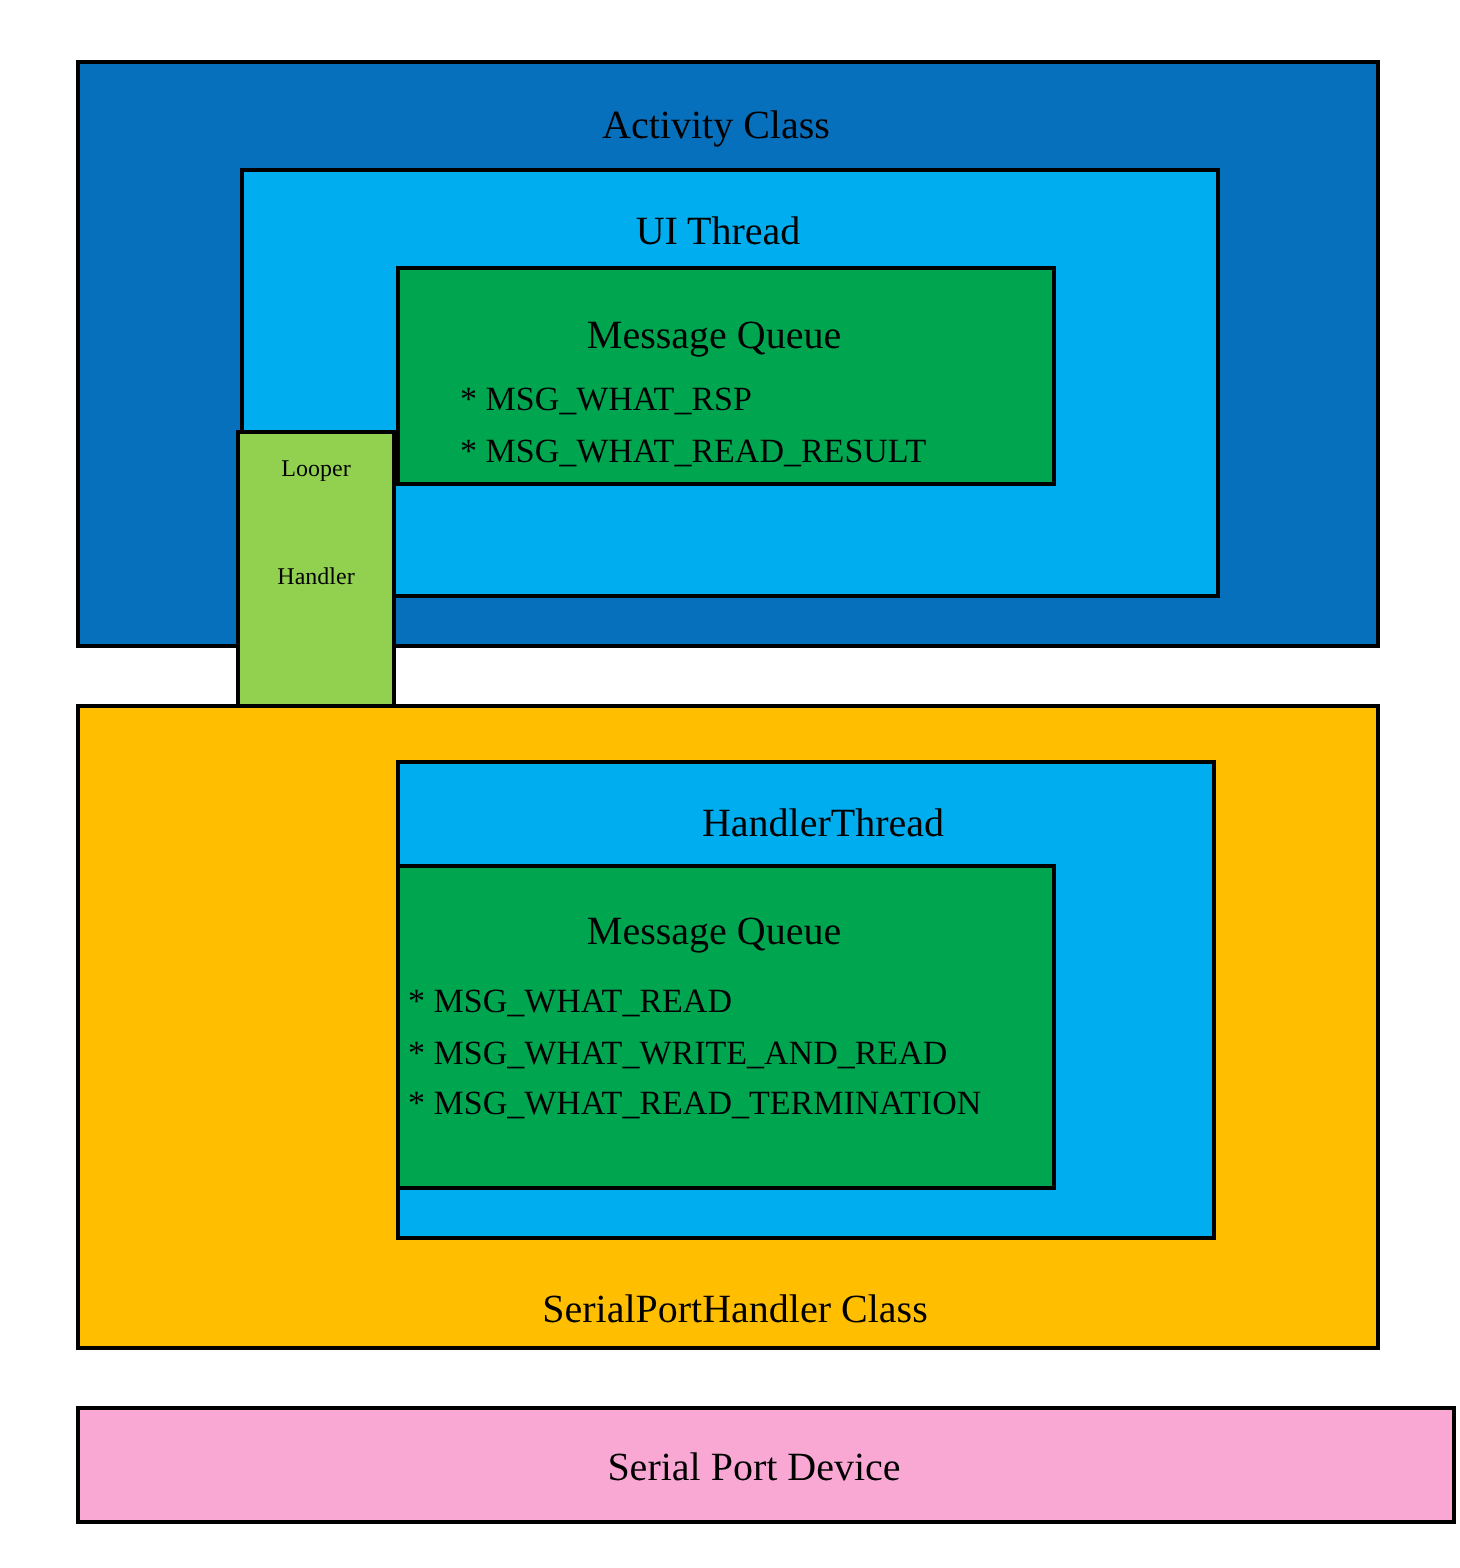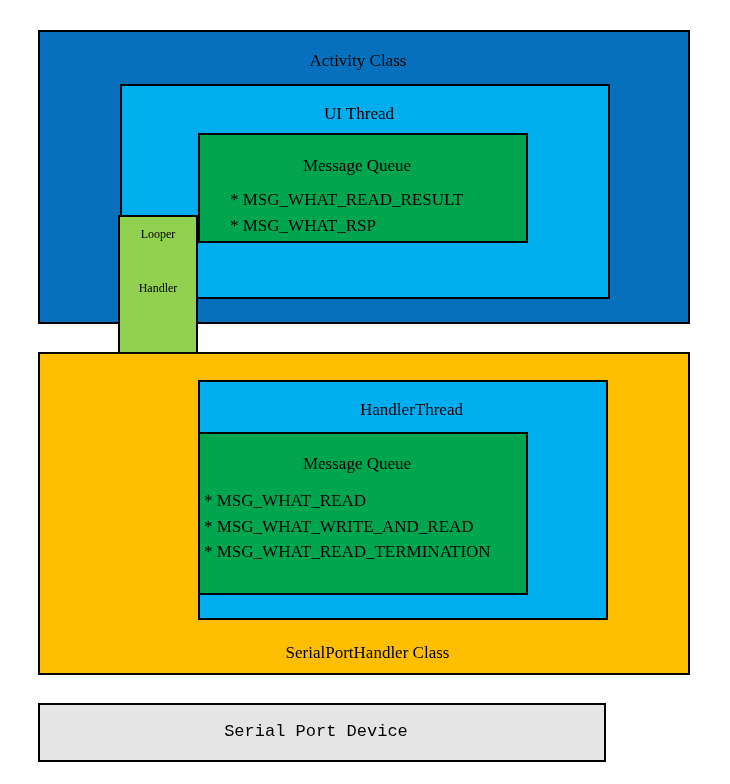--- a/index.html
+++ b/index.html
@@ -21,21 +21,21 @@
     position: absolute;
     box-sizing: border-box;
     border: 2px solid #000000;
   }
   .title {
     position: absolute;
     left: 0;
     right: 12px;
     text-align: center;
     color: #000000;
-    font-size: 17px;
+    font-size: 20px;
     line-height: 1.1;
     white-space: nowrap;
   }
   
   #activity-class {
     left: 38px;
     top: 30px;
     width: 652px;
     height: 294px;
     background: #0670BD;
@@ -124,45 +124,44 @@
     height: 163px;
     background: #00A550;
   }
   #mq-bottom-title { top: 21px; }
   #mq-bottom .mq-list { left: 4px; top: 54px; }
 
   
   #serial-port-device {
     left: 38px;
     top: 703px;
-    width: 568px;
+    width: 690px;
     height: 59px;
-    background: #e5e5e5;
-    font-family: Liberation Mono, monospace;
+    background: #f9a8d4;
   }
   #serial-port-device-title { top: 18px; }
 </style>
 </head>
 <body>
 
 <div id="canvas">
 
   <div class="box" id="activity-class">
     <div class="title" id="activity-class-title">Activity Class</div>
 
     <div class="box" id="ui-thread" style="left:80px; top:52px;">
       <div class="title" id="ui-thread-title">UI Thread</div>
     </div>
   </div>
 
   <div class="box" id="mq-top">
     <div class="title" id="mq-top-title">Message Queue</div>
     <div class="mq-list">
+      <div class="mq-item">* MSG_WHAT_RSP</div>
       <div class="mq-item">* MSG_WHAT_READ_RESULT</div>
-      <div class="mq-item">* MSG_WHAT_RSP</div>
     </div>
   </div>
 
   <div class="box" id="looper-handler-bar">
     <div class="lh-label" id="lh-looper-top">Looper</div>
     <div class="lh-label" id="lh-handler-top">Handler</div>
     <div class="lh-label" id="lh-handler-bot">Handler</div>
     <div class="lh-label" id="lh-looper-bot">Looper</div>
   </div>
 

